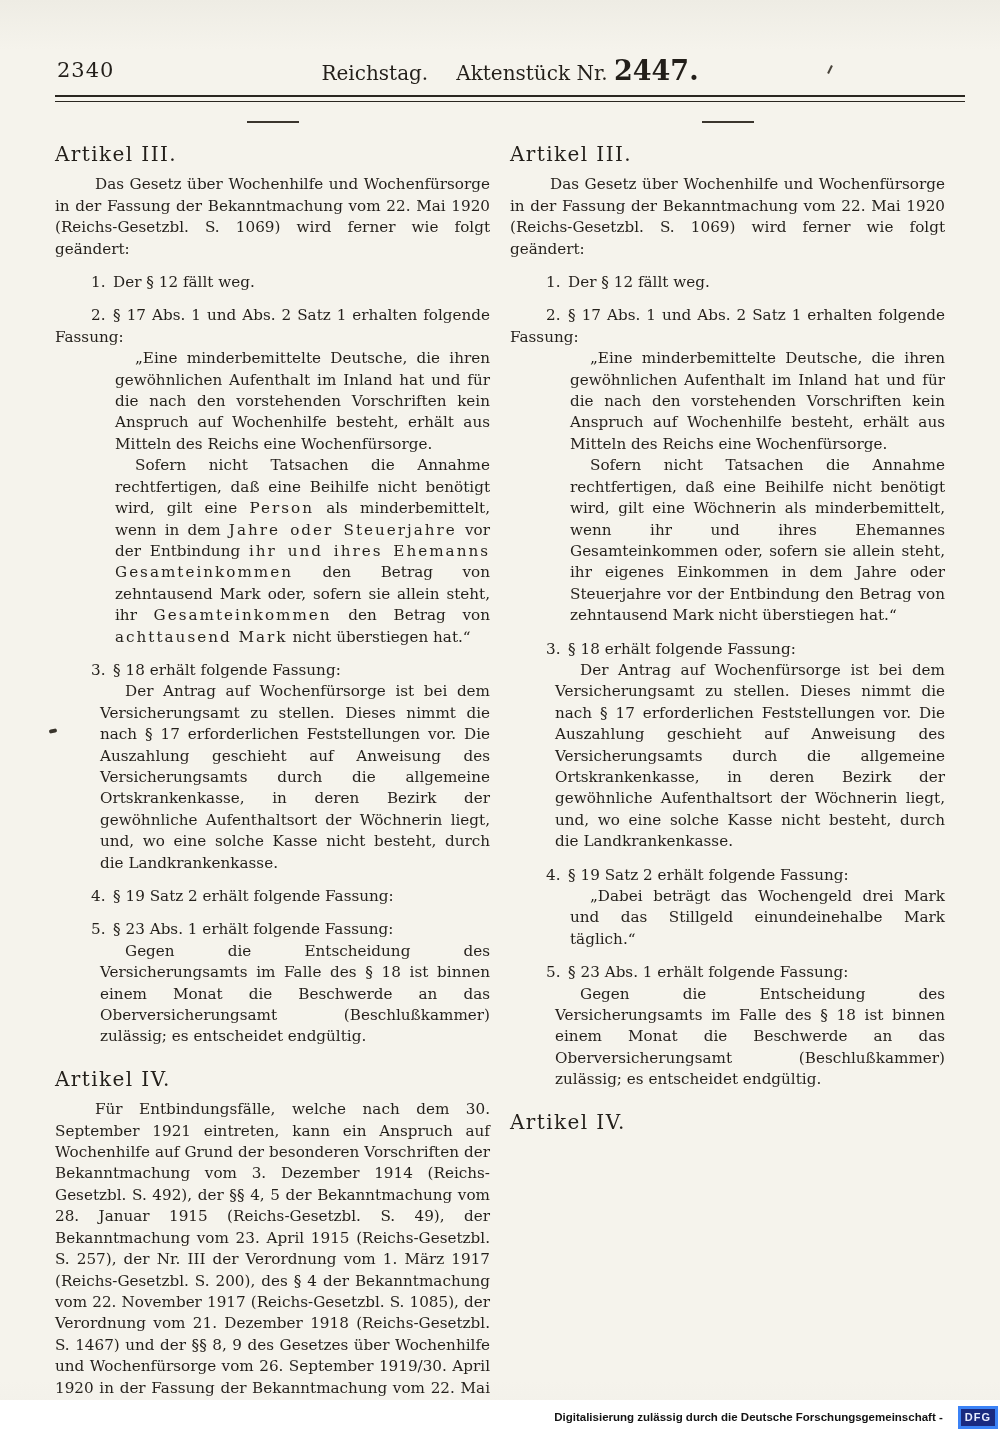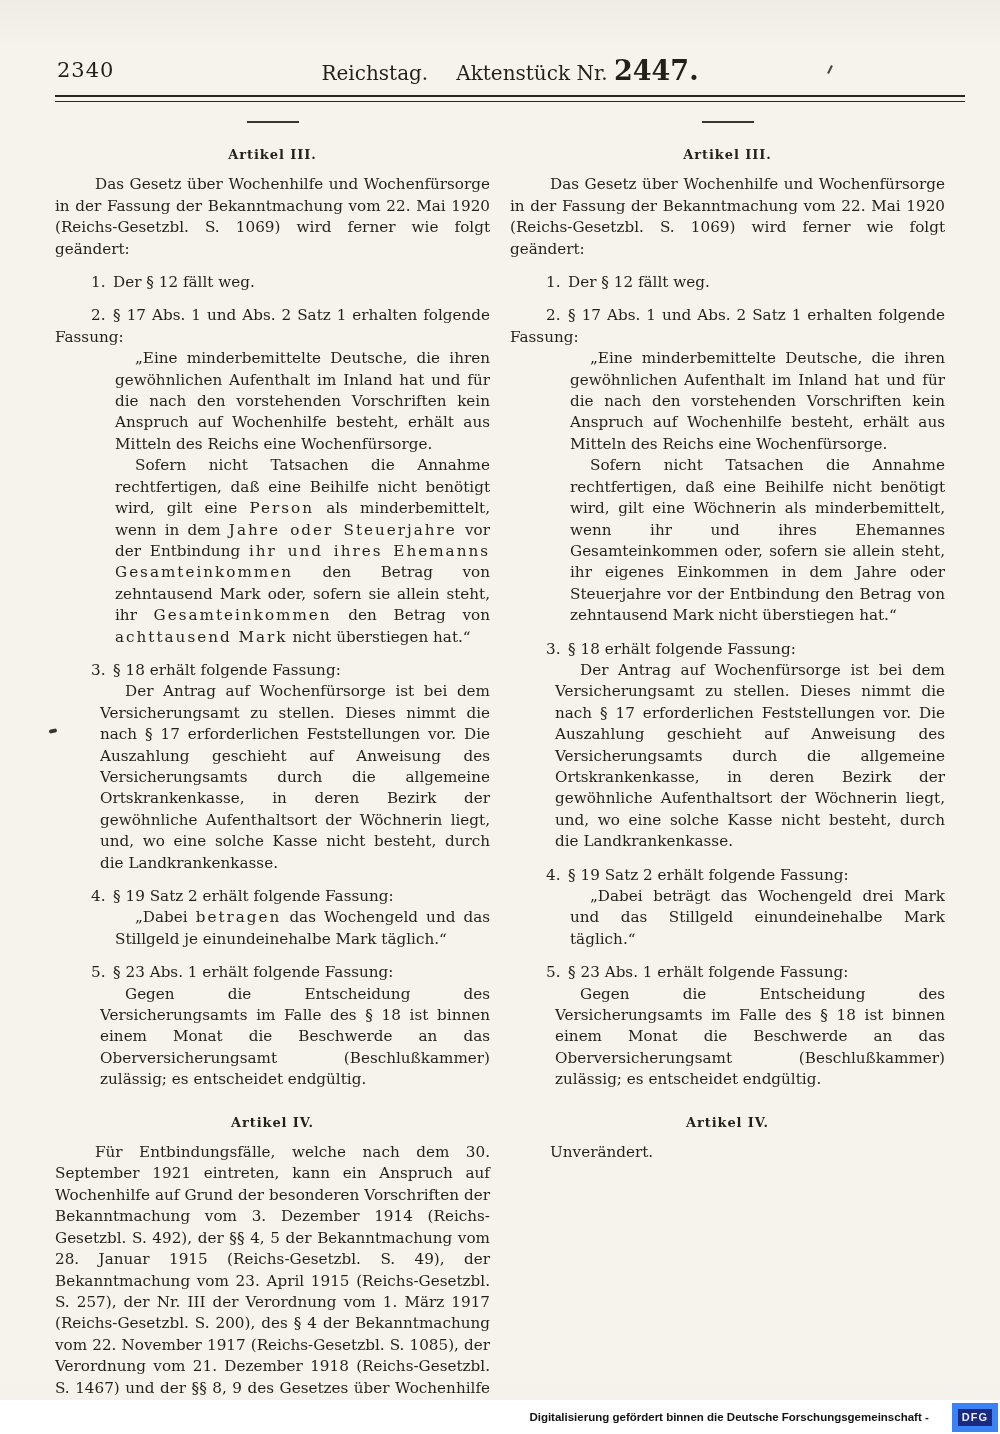--- a/index.html
+++ b/index.html
@@ -18,36 +18,36 @@
   .header-center .j{margin-right:28px;}
   .doc-number{font-weight:bold;font-size:27px;}
   .double-rule{position:absolute;left:55px;right:35px;top:95px;height:4px;
     border-top:2.5px solid #2a2620;border-bottom:1.5px solid #2a2620;}
   
   .columns{position:absolute;top:108px;left:55px;width:890px;display:flex;gap:20px;align-items:flex-start;}
   .col{width:435px;font-size:15.2px;line-height:21.4px;}
   .col-title{text-align:center;font-size:19px;margin-top:8px;white-space:nowrap;}
   .col-title.sperr{letter-spacing:0.55em;padding-left:0.55em;}
   .title-rule{width:52px;height:2px;background:#3a352d;margin:13px auto 0;}
-  .blk-artikel{text-align:center;font-size:13px;letter-spacing:0.07em;margin:21px 0 7px;font-weight:bold;}
+  .blk-artikel{font-size:20px;letter-spacing:0.07em;margin:21px 0 7px;}
   .blk-p{text-align:justify;text-indent:40px;margin-top:9px;}
   .blk-item{text-align:justify;text-indent:36px;margin-top:12px;}
   .blk-q{text-align:justify;margin-left:60px;text-indent:20px;}
   .blk-body{text-align:justify;margin-left:45px;text-indent:25px;}
   .g{letter-spacing:2px;}
   .b{font-weight:normal;}
   
   .speck1{position:absolute;left:49px;top:729px;width:8px;height:4px;background:#39342c;border-radius:2px;transform:rotate(-12deg);}
   .speck2{position:absolute;left:829px;top:65px;width:2px;height:9px;background:#4a453c;transform:rotate(26deg);}
   
   .footer-strip{position:absolute;left:0;right:0;bottom:0;height:34px;background:#ffffff;
     display:flex;align-items:center;justify-content:flex-end;
     font-family:"Liberation Sans",sans-serif;font-size:11.5px;font-weight:bold;color:#131313;padding-right:2px;box-sizing:border-box;}
   .dfg-logo{display:inline-block;background:#1a2a80;color:#e9edff;font-size:11px;font-weight:bold;
-    padding:2.5px 4px;margin-left:23px;letter-spacing:1px;border:6px solid #3b82f6;}
+    padding:2.5px 4px;margin-left:15px;letter-spacing:1px;border:3px solid #3b82f6;}
 </style>
 </head>
 <body>
 
 <div class="page">
 
   <div class="page-number">2340</div>
 
   <div class="header-center"><span class="j">Reichstag.</span><span>Aktenstück Nr.</span>
     <span class="doc-number">2447.</span>
@@ -62,21 +62,20 @@
       <div class="col-body">
           <div class="blk-artikel">Artikel III.</div>
           <div class="blk-p">Das Gesetz über Wochenhilfe und Wochenfürsorge in der Fassung der Bekanntmachung vom 22. Mai 1920 (Reichs-Gesetzbl. S. 1069) wird ferner wie folgt geändert:</div>
           <div class="blk-item"><span class="num">1.</span> Der § 12 fällt weg.</div>
           <div class="blk-item"><span class="num">2.</span> § 17 Abs. 1 und Abs. 2 Satz 1 erhalten folgende Fassung:</div>
           <div class="blk-q">„Eine minderbemittelte Deutsche, die ihren gewöhnlichen Aufenthalt im Inland hat und für die nach den vorstehenden Vorschriften kein Anspruch auf Wochenhilfe besteht, erhält aus Mitteln des Reichs eine Wochenfürsorge.</div>
           <div class="blk-q">Sofern nicht Tatsachen die Annahme rechtfertigen, daß eine Beihilfe nicht benötigt wird, gilt eine <span class="g">Person</span> als minderbemittelt, wenn in dem <span class="g">Jahre oder Steuerjahre</span> vor der Entbindung <span class="g">ihr und ihres Ehemanns Gesamteinkommen</span> den Betrag von zehntausend Mark oder, sofern sie allein steht, ihr <span class="g">Gesamteinkommen</span> den Betrag von <span class="g">achttausend Mark</span> nicht überstiegen hat.“</div>
           <div class="blk-item"><span class="num">3.</span> § 18 erhält folgende Fassung:</div>
           <div class="blk-body">Der Antrag auf Wochenfürsorge ist bei dem Versicherungsamt zu stellen. Dieses nimmt die nach § 17 erforderlichen Feststellungen vor. Die Auszahlung geschieht auf Anweisung des Versicherungsamts durch die allgemeine Ortskrankenkasse, in deren Bezirk der gewöhnliche Aufenthaltsort der Wöchnerin liegt, und, wo eine solche Kasse nicht besteht, durch die Landkrankenkasse.</div>
           <div class="blk-item"><span class="num">4.</span> § 19 Satz 2 erhält folgende Fassung:</div>
-          <div class="blk-q">„Dabei <span class="g">betragen</span> das Wochengeld und das Stillgeld je einundeinehalbe Mark täglich.“</div>
           <div class="blk-item"><span class="num">5.</span> § 23 Abs. 1 erhält folgende Fassung:</div>
           <div class="blk-body">Gegen die Entscheidung des Versicherungsamts im Falle des § 18 ist binnen einem Monat die Beschwerde an das Oberversicherungsamt (Beschlußkammer) zulässig; es entscheidet endgültig.</div>
           <div class="blk-artikel">Artikel IV.</div>
           <div class="blk-p">Für Entbindungsfälle, welche nach dem 30. September 1921 eintreten, kann ein Anspruch auf Wochenhilfe auf Grund der besonderen Vorschriften der Bekanntmachung vom 3. Dezember 1914 (Reichs-Gesetzbl. S. 492), der §§ 4, 5 der Bekanntmachung vom 28. Januar 1915 (Reichs-Gesetzbl. S. 49), der Bekanntmachung vom 23. April 1915 (Reichs-Gesetzbl. S. 257), der Nr. III der Verordnung vom 1. März 1917 (Reichs-Gesetzbl. S. 200), des § 4 der Bekanntmachung vom 22. November 1917 (Reichs-Gesetzbl. S. 1085), der Verordnung vom 21. Dezember 1918 (Reichs-Gesetzbl. S. 1467) und der §§ 8, 9 des Gesetzes über Wochenhilfe und Wochenfürsorge vom 26. September 1919/30. April 1920 in der Fassung der Bekanntmachung vom 22. Mai 1920 (Reichs-Gesetzbl. S. 1069) nicht mehr geltend gemacht werden.</div>
         </div>
     </div>
 
     <div class="col">
       <div class="title-rule"></div>
       <div class="col-body">
@@ -86,27 +85,26 @@
           <div class="blk-item"><span class="num">2.</span> § 17 Abs. 1 und Abs. 2 Satz 1 erhalten folgende Fassung:</div>
           <div class="blk-q">„Eine minderbemittelte Deutsche, die ihren gewöhnlichen Aufenthalt im Inland hat und für die nach den vorstehenden Vorschriften kein Anspruch auf Wochenhilfe besteht, erhält aus Mitteln des Reichs eine Wochenfürsorge.</div>
           <div class="blk-q">Sofern nicht Tatsachen die Annahme rechtfertigen, daß eine Beihilfe nicht benötigt wird, gilt eine <span class="b">Wöchnerin</span> als minderbemittelt, wenn <span class="b">ihr und ihres Ehemannes Gesamteinkommen</span> oder, sofern sie allein steht, ihr <span class="b">eigenes Einkommen in dem Jahre oder Steuerjahre vor der Entbindung</span> den Betrag von <span class="b">zehntausend Mark</span> nicht überstiegen hat.“</div>
           <div class="blk-item"><span class="num">3.</span> § 18 erhält folgende Fassung:</div>
           <div class="blk-body">Der Antrag auf Wochenfürsorge ist bei dem Versicherungsamt zu stellen. Dieses nimmt die nach § 17 erforderlichen Feststellungen vor. Die Auszahlung geschieht auf Anweisung des Versicherungsamts durch die allgemeine Ortskrankenkasse, in deren Bezirk der gewöhnliche Aufenthaltsort der Wöchnerin liegt, und, wo eine solche Kasse nicht besteht, durch die Landkrankenkasse.</div>
           <div class="blk-item"><span class="num">4.</span> § 19 Satz 2 erhält folgende Fassung:</div>
           <div class="blk-q">„Dabei <span class="b">beträgt</span> das Wochengeld <span class="b">drei Mark</span> und das Stillgeld einundeinehalbe Mark täglich.“</div>
           <div class="blk-item"><span class="num">5.</span> § 23 Abs. 1 erhält folgende Fassung:</div>
           <div class="blk-body">Gegen die Entscheidung des Versicherungsamts im Falle des § 18 ist binnen einem Monat die Beschwerde an das Oberversicherungsamt (Beschlußkammer) zulässig; es entscheidet endgültig.</div>
           <div class="blk-artikel">Artikel IV.</div>
-          <div class="blk-p">Unverändert.</div>
         </div>
     </div>
 
   </div>
 
   <div class="speck1"></div>
   <div class="speck2"></div>
 
   <div class="footer-strip">
-    <span>Digitalisierung gefördert binnen die Deutsche Forschungsgemeinschaft -</span>
+    <span>Digitalisierung zulässig durch die Deutsche Forschungsgemeinschaft -</span>
     <span class="dfg-logo">DFG</span>
   </div>
 
 </div>
 
 </body></html>

